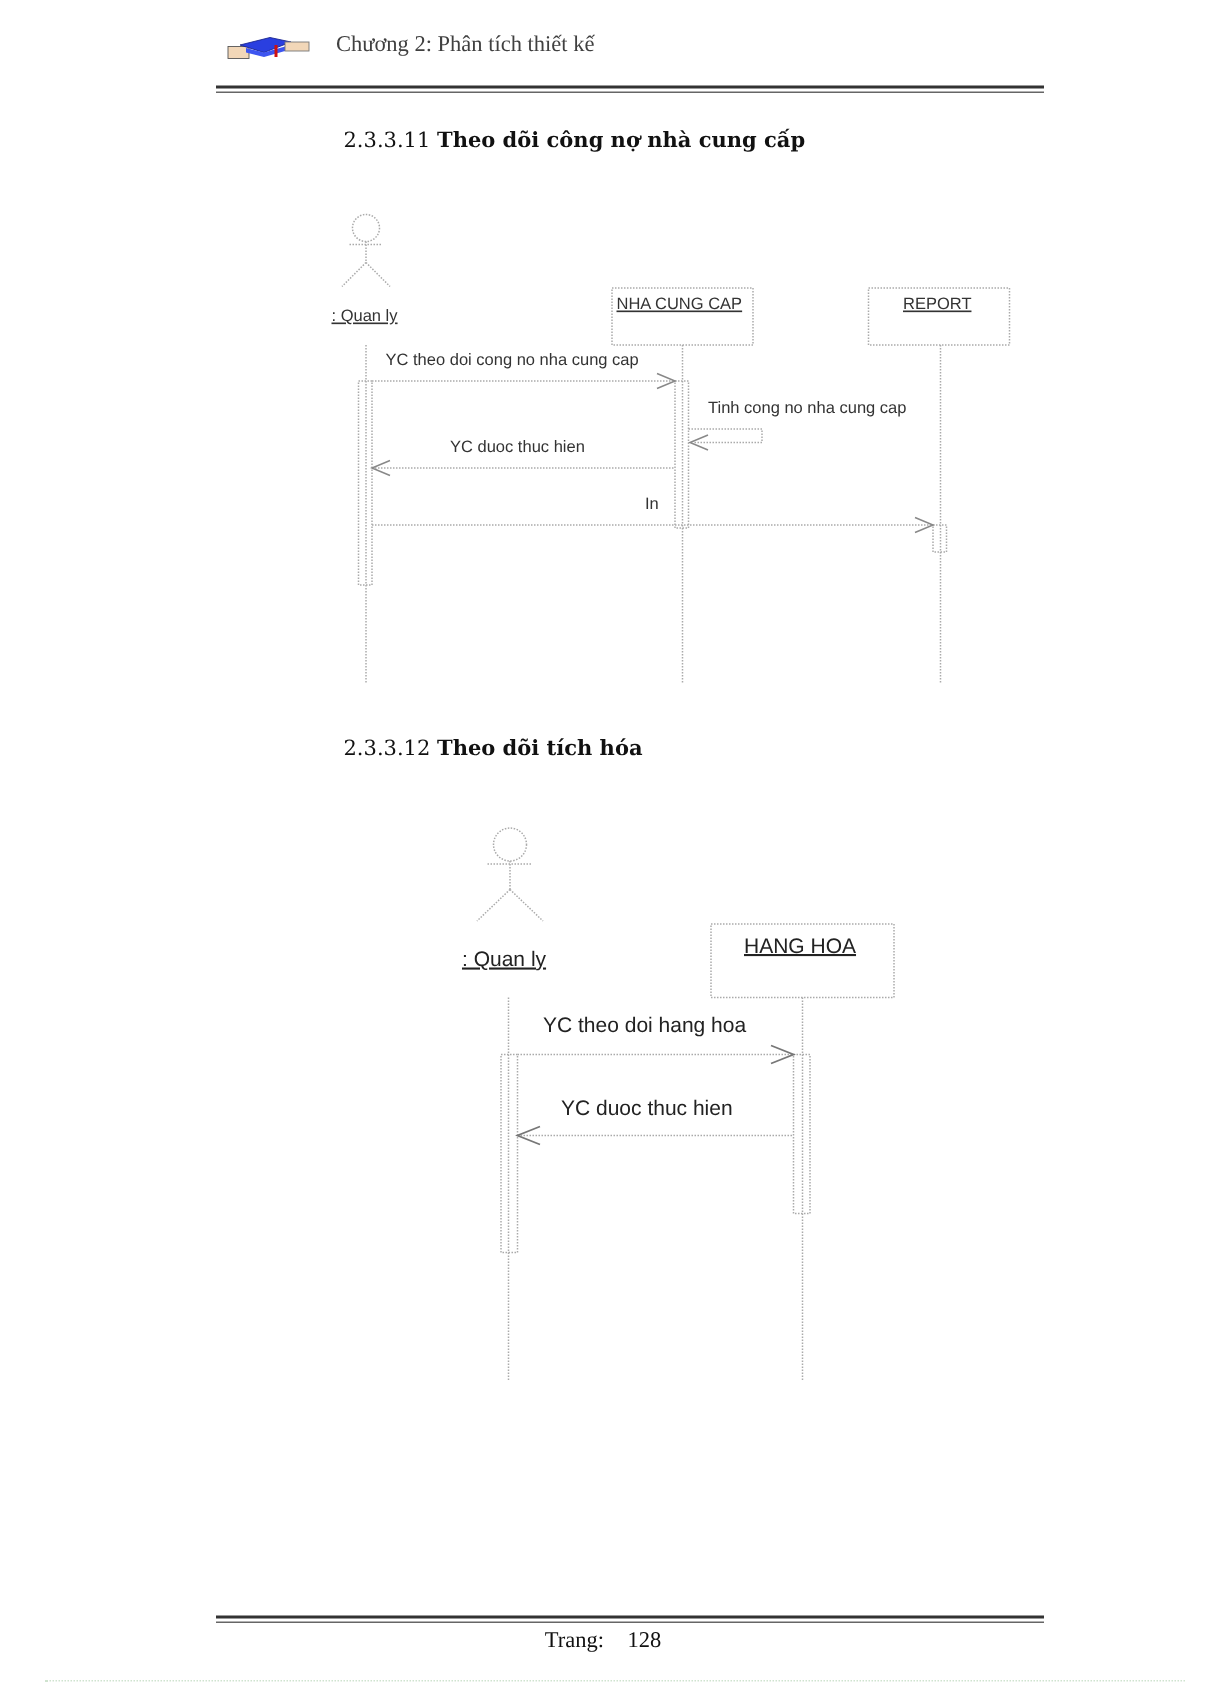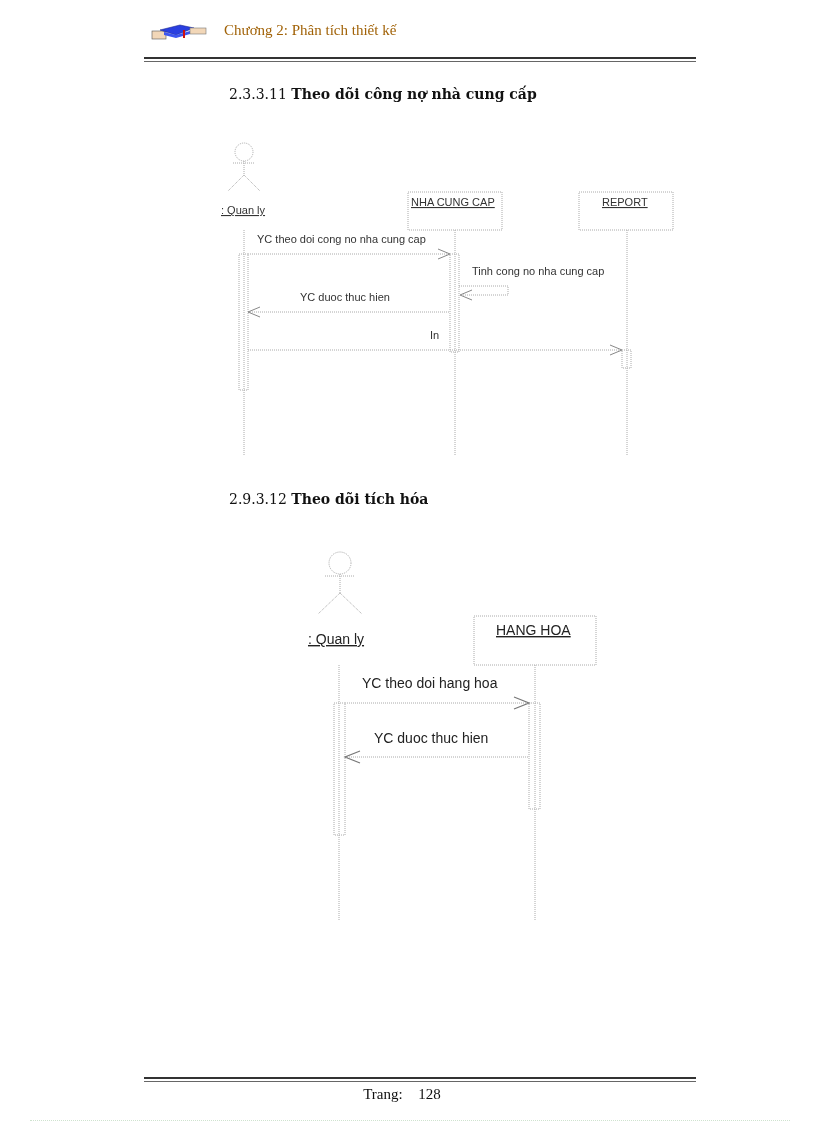--- a/index.html
+++ b/index.html
@@ -1,18 +1,18 @@
 <!DOCTYPE html>
 <html><head>
   <meta charset="utf-8">
   <style>
     html, body { margin: 0; padding: 0; background: #ffffff; }
     body { width: 816px; height: 1123px; position: relative; overflow: hidden; font-family: "Liberation Serif", serif; color: #111; }
     .abs { position: absolute; }
-    .header-title { left: 224px; top: 22px; font-size: 15px; font-family: "Liberation Serif", serif; color: #a16207; }
+    .header-title { left: 224px; top: 22px; font-size: 15px; font-family: "Liberation Serif", serif; color: #404040; }
     .rule { left: 144px; width: 552px; height: 2px; background: #333; }
     .rule2 { left: 144px; width: 552px; height: 1px; background: #666; }
     .section-title { font-family: "DejaVu Serif", serif; font-size: 14px; color: #111; }
     .section-title b { font-weight: bold; }
     .footer-text { left: 0; width: 804px; top: 1086px; text-align: center; font-size: 15px; }
     .footer-text span { margin: 0 6px; }
     svg text { font-family: "Liberation Sans", sans-serif; }
     .dotted-bottom { left: 30px; top: 1120px; width: 760px; height: 0; border-top: 1px dotted #cfe3cf; }
   </style>
 </head>
@@ -72,21 +72,21 @@
     <text x="411" y="206" text-decoration="underline">NHA CUNG CAP</text>
     <text x="602" y="206" text-decoration="underline">REPORT</text>
     <text x="257" y="243">YC theo doi cong no nha cung cap</text>
     <text x="472" y="275">Tinh cong no nha cung cap</text>
     <text x="300" y="301">YC duoc thuc hien</text>
     <text x="430" y="339">In</text>
   </g>
 </svg>
 
 <div class="abs section-title" style="left:229px; top:491px;">
-  <span>2.9.3.12</span>
+  <span>2.3.3.12</span>
   <b>Theo dõi tích hóa</b>
 </div>
 
 <svg class="abs" style="left:290px; top:540px;" width="330" height="390" viewBox="290 540 330 390">
   <g stroke="#aaa" stroke-width="1" fill="none" stroke-dasharray="1,1">
     <circle cx="340" cy="563" r="11"></circle>
     <line x1="325" y1="576" x2="355" y2="576"></line>
     <line x1="340" y1="574" x2="340" y2="593"></line>
     <line x1="340" y1="593" x2="318" y2="614"></line>
     <line x1="340" y1="593" x2="362" y2="614"></line>

